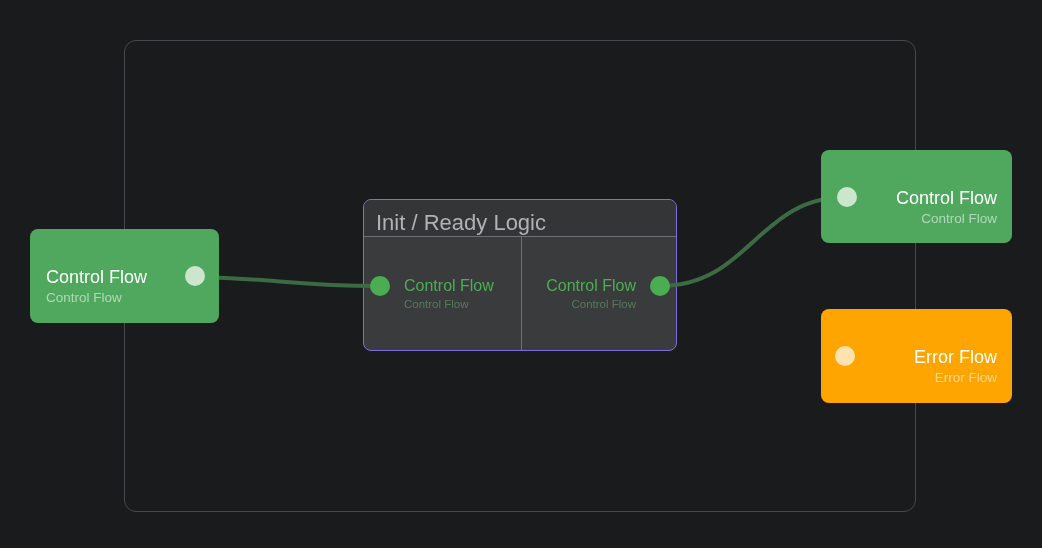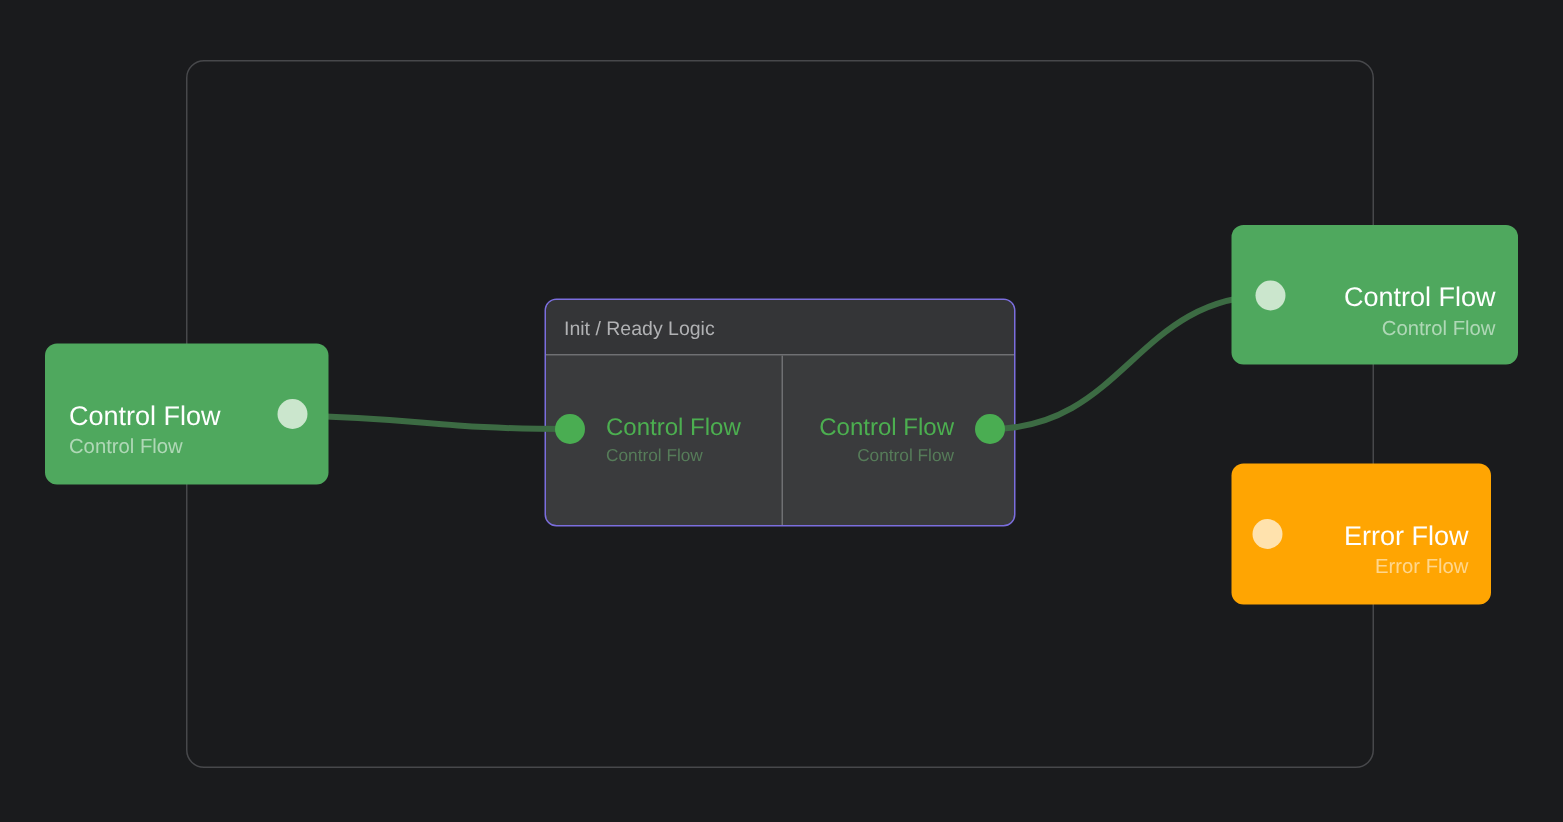--- a/index.html
+++ b/index.html
@@ -26,26 +26,26 @@
     left: 363px; top: 199px; width: 314px; height: 152px;
     background: #3a3b3d;
     border: 1.5px solid #7b6ede;
     border-radius: 8px;
     z-index: 2;
     display: flex; flex-direction: column;
     overflow: hidden;
   }
   .group-header {
     height: 37px; flex: 0 0 37px;
-    display: flex; align-items: center;
+    display: flex; align-items: flex-end;
     padding: 0 12px;
     background: #343537;
     border-bottom: 1px solid #6f7073;
     color: #b1b2b4;
-    font-size: 13px;
+    font-size: 22px;
   }
   .group-body { flex: 1; display: flex; }
   .group-cell { display: flex; flex-direction: column; justify-content: center; }
   .cell-in  { width: 158px; border-right: 1px solid #6f7073; padding-left: 40px; text-align: left; }
   .cell-out { flex: 1; padding-right: 40px; text-align: right; }
   .pin-label { color: #4caf50; font-size: 16px; line-height: 21px; }
   .pin-sublabel { color: #567c59; font-size: 11.5px; line-height: 16px; }
 
   
   .edges {
@@ -56,21 +56,21 @@
   .edges path { pointer-events: stroke; }
 
   
   .node {
     position: absolute;
     border-radius: 8px;
     z-index: 4;
   }
   .node-left { left: 30px; top: 229px; width: 189px; height: 94px; background: #4fa85e; }
   .node-top-right { left: 821px; top: 150px; width: 191px; height: 93px; background: #4fa85e; }
-  .node-error { left: 821px; top: 309px; width: 173px; height: 94px; background: #ffa502; }
+  .node-error { left: 821px; top: 309px; width: 191px; height: 94px; background: #ffa502; }
 
   .node-text {
     position: absolute;
     top: 50%;
     transform: translateY(calc(-50% + 10px));
   }
   .text-left  { left: 16px; text-align: left; }
   .text-right { right: 15px; text-align: right; }
   .node-title { color: #ffffff; font-size: 18px; line-height: 23px; white-space: nowrap; }
   .node-subtitle { color: rgba(255,255,255,0.55); font-size: 13.5px; line-height: 17px; white-space: nowrap; }

